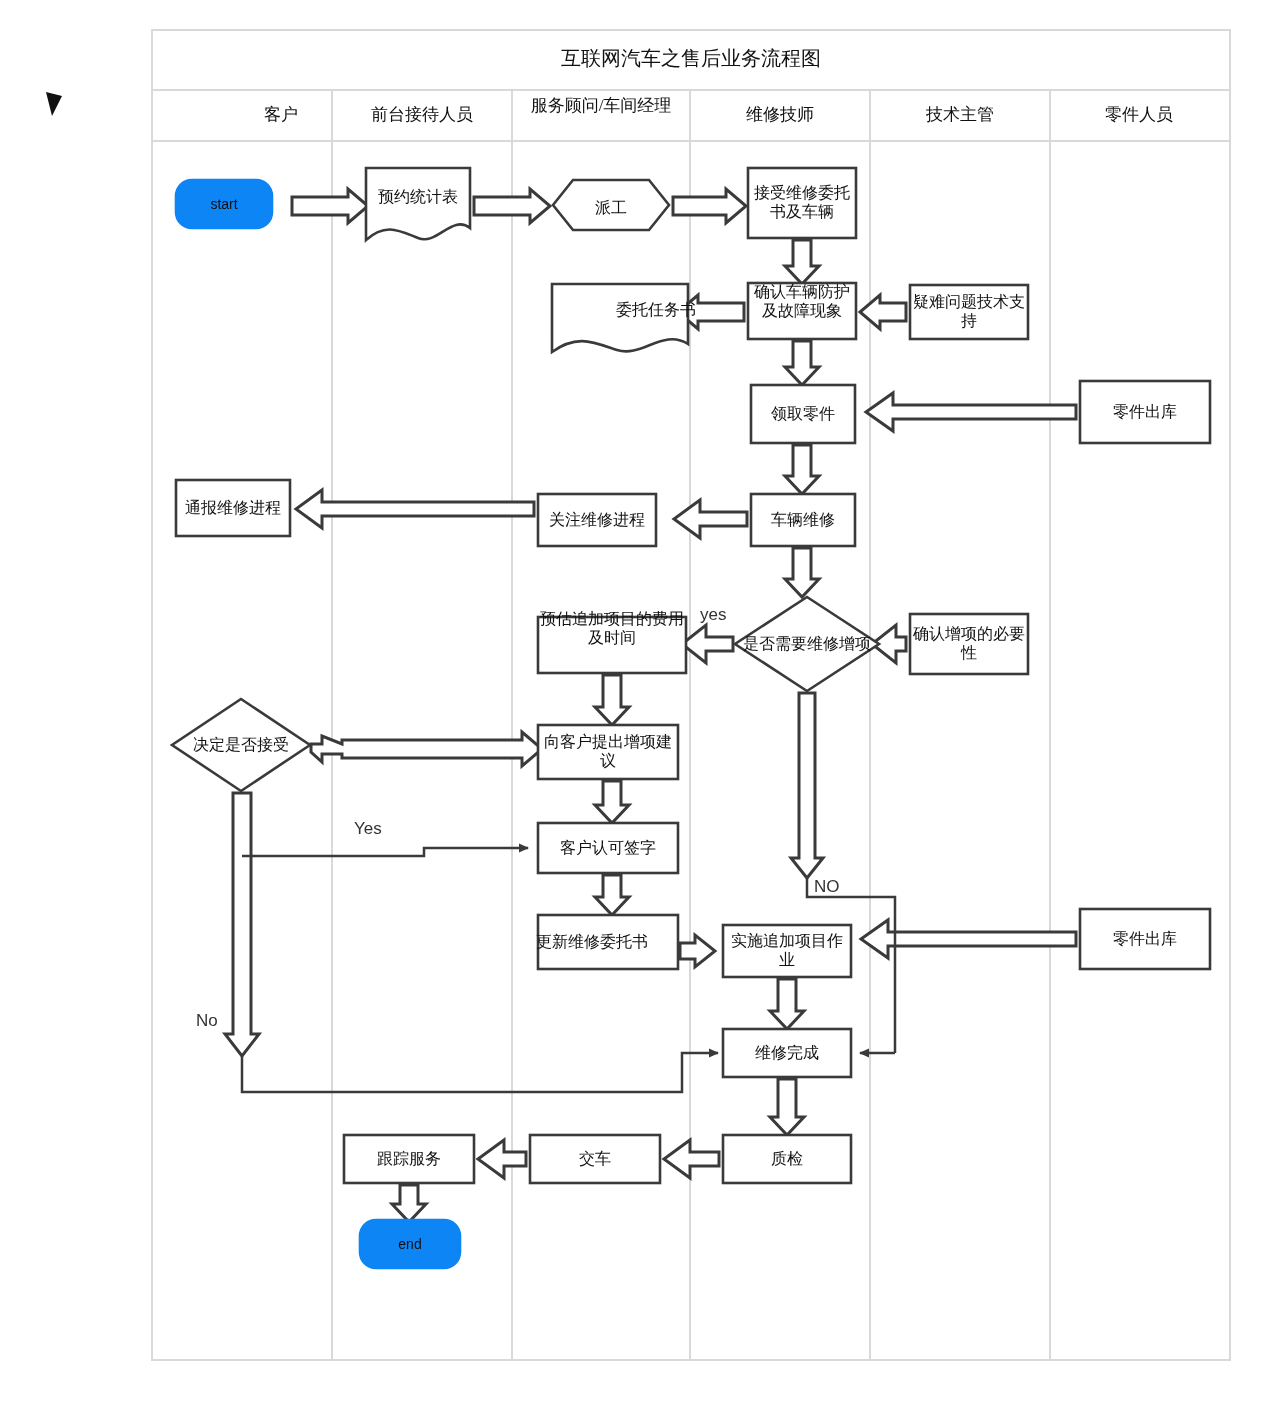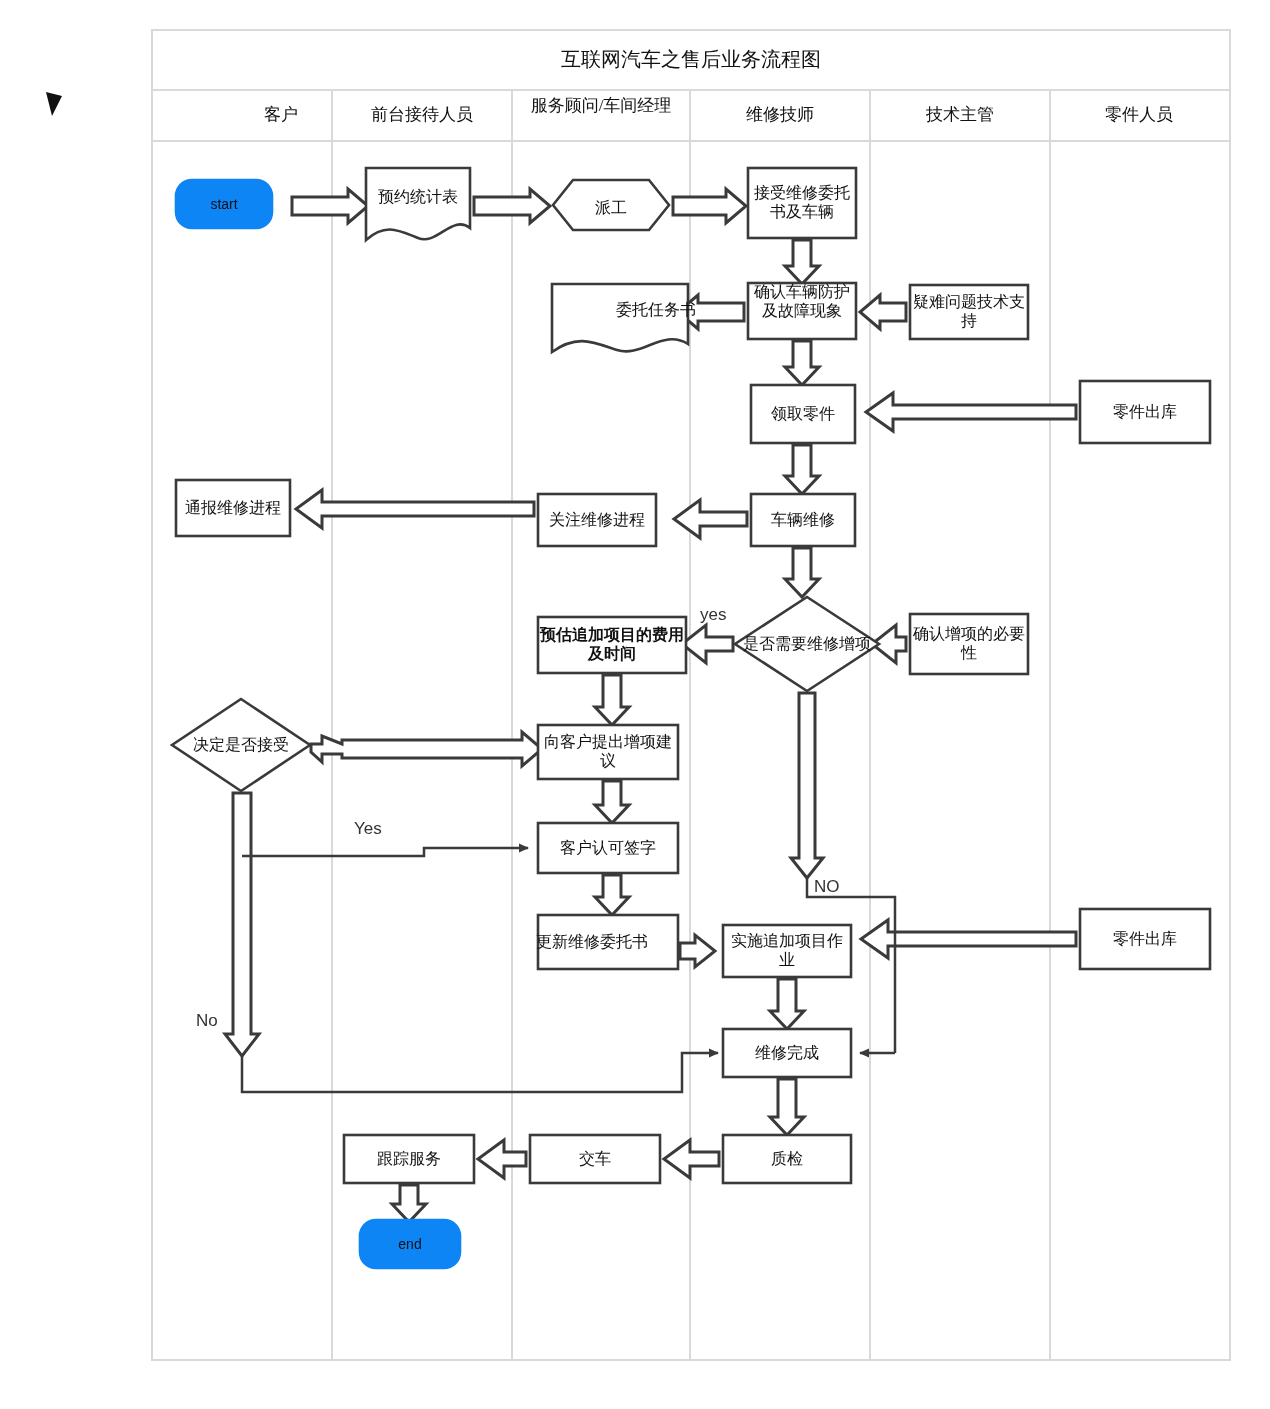--- a/index.html
+++ b/index.html
@@ -5,21 +5,21 @@
   html,body{margin:0;padding:0;background:#ffffff;}
   body{width:1270px;height:1409px;position:relative;overflow:hidden;
        font-family:"Liberation Sans","DejaVu Sans",sans-serif;}
   #stage{position:absolute;left:0;top:0;width:1270px;height:1409px;}
   #stage svg{position:absolute;left:0;top:0;}
   .lbl{position:absolute;display:flex;align-items:center;justify-content:center;
        text-align:center;line-height:1.18;color:#111111;pointer-events:none;}
   .nodelbl{font-size:16px;}
   .edgelbl{font-size:17px;color:#333;}
   .collbl{font-size:17px;color:#111;font-family:"Liberation Serif","DejaVu Serif",serif;}
-  .titlelbl{font-size:20px;color:#111;font-family:Liberation Sans, sans-serif;}
+  .titlelbl{font-size:20px;color:#111;font-family:Liberation Mono, monospace;}
   .termlbl{font-size:14px;color:#111;}
 </style>
 </head>
 <body>
 
 <div id="stage">
 
   <svg width="1270" height="1409">
     <defs>
       <marker id="thinArrow" markerWidth="11" markerHeight="11" refX="9" refY="5.5" orient="auto" markerUnits="userSpaceOnUse">
@@ -160,21 +160,21 @@
   <div class="lbl nodelbl" style="left:552px;top:290px;width:136px;height:40px;padding-left:36px;">委托任务书</div>
   <div class="lbl nodelbl" style="left:750px;top:283px;width:104px;height:76px;align-items:flex-start;">确认车辆防护及故障现象</div>
   <div class="lbl nodelbl" style="left:912px;top:285px;width:114px;height:54px;">疑难问题技术支持</div>
   <div class="lbl nodelbl" style="left:751px;top:385px;width:104px;height:58px;">领取零件</div>
   <div class="lbl nodelbl" style="left:1080px;top:381px;width:130px;height:62px;">零件出库</div>
   <div class="lbl nodelbl" style="left:751px;top:494px;width:104px;height:52px;">车辆维修</div>
   <div class="lbl nodelbl" style="left:540px;top:494px;width:114px;height:52px;">关注维修进程</div>
   <div class="lbl nodelbl" style="left:178px;top:480px;width:110px;height:56px;">通报维修进程</div>
   <div class="lbl nodelbl" style="left:743px;top:597px;width:128px;height:94px;">是否需要维修增项</div>
   <div class="lbl nodelbl" style="left:912px;top:614px;width:114px;height:60px;">确认增项的必要性</div>
-  <div class="lbl nodelbl" style="left:540px;top:617px;width:144px;height:56px;font-weight:bold;">预估追加项目的费用及时间</div>
+  <div class="lbl nodelbl" style="left:540px;top:601px;width:144px;height:56px;">预估追加项目的费用及时间</div>
   <div class="lbl nodelbl" style="left:182px;top:699px;width:118px;height:92px;">决定是否接受</div>
   <div class="lbl nodelbl" style="left:540px;top:725px;width:136px;height:54px;">向客户提出增项建议</div>
   <div class="lbl nodelbl" style="left:540px;top:823px;width:136px;height:50px;">客户认可签字</div>
   <div class="lbl nodelbl" style="left:536px;top:915px;width:112px;height:54px;text-align:center;">更新维修委托书</div>
   <div class="lbl nodelbl" style="left:725px;top:925px;width:124px;height:52px;">实施追加项目作业</div>
   <div class="lbl nodelbl" style="left:1080px;top:909px;width:130px;height:60px;">零件出库</div>
   <div class="lbl nodelbl" style="left:723px;top:1029px;width:128px;height:48px;">维修完成</div>
   <div class="lbl nodelbl" style="left:723px;top:1135px;width:128px;height:48px;">质检</div>
   <div class="lbl nodelbl" style="left:530px;top:1135px;width:130px;height:48px;">交车</div>
   <div class="lbl nodelbl" style="left:344px;top:1135px;width:130px;height:48px;">跟踪服务</div>

